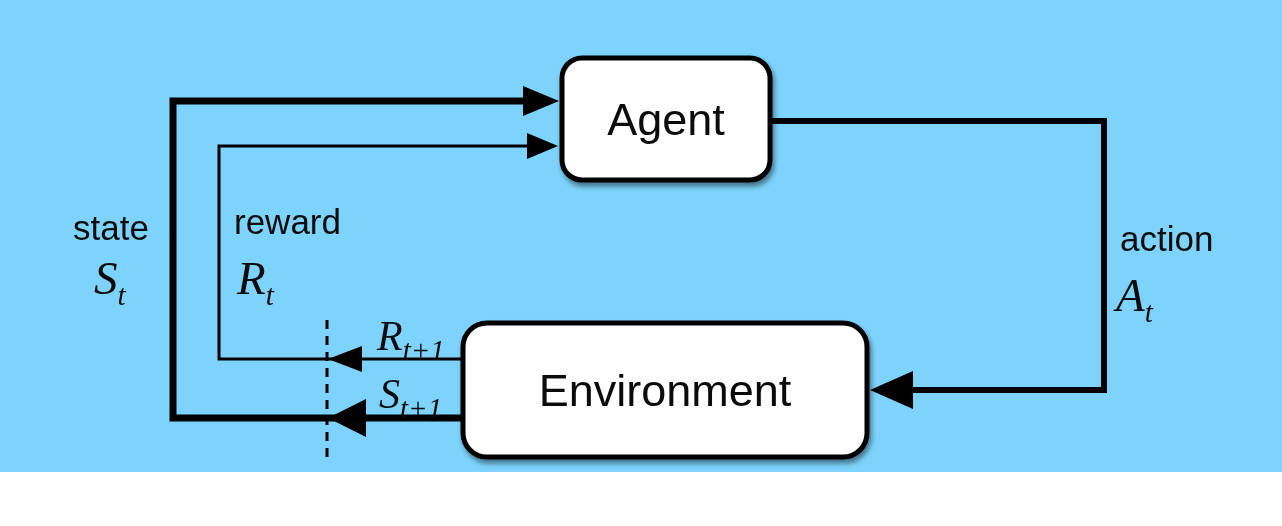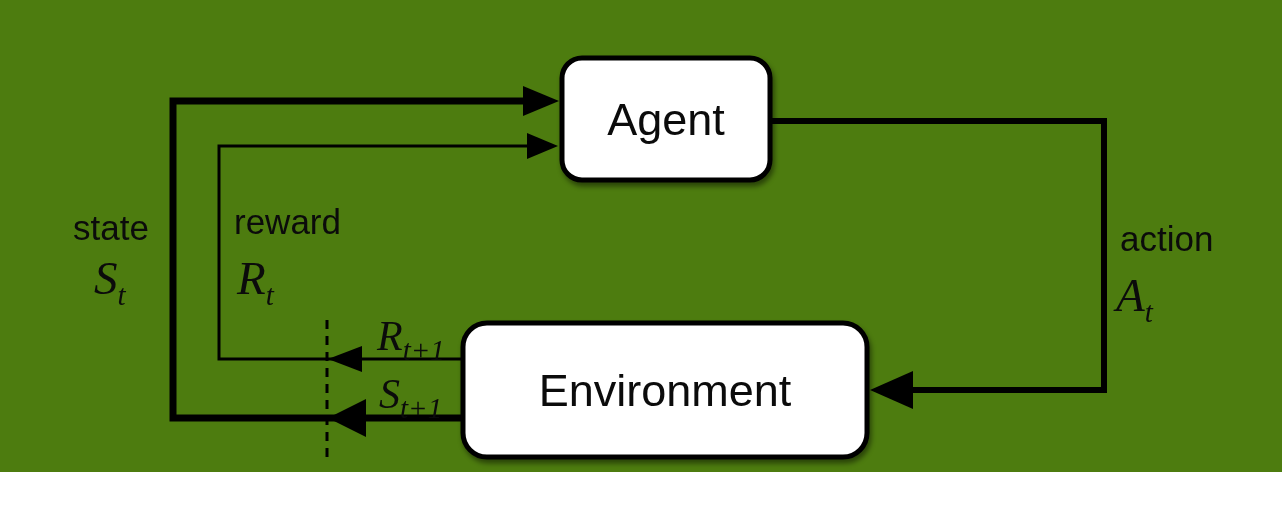--- a/index.html
+++ b/index.html
@@ -4,21 +4,21 @@
 <style>
   html, body {
     margin: 0;
     padding: 0;
     background: #ffffff;
   }
   .stage {
     position: relative;
     width: 1282px;
     height: 472px;
-    background: #4d7c0f;
+    background: #7dd3fc;
     font-family: "Liberation Sans", sans-serif;
     overflow: hidden;
   }
   svg { display: block; }
 
   .node-box {
     fill: #ffffff;
     stroke: #000000;
     stroke-width: 5;
     filter: drop-shadow(2px 4px 2.5px rgba(0,0,0,0.45));

